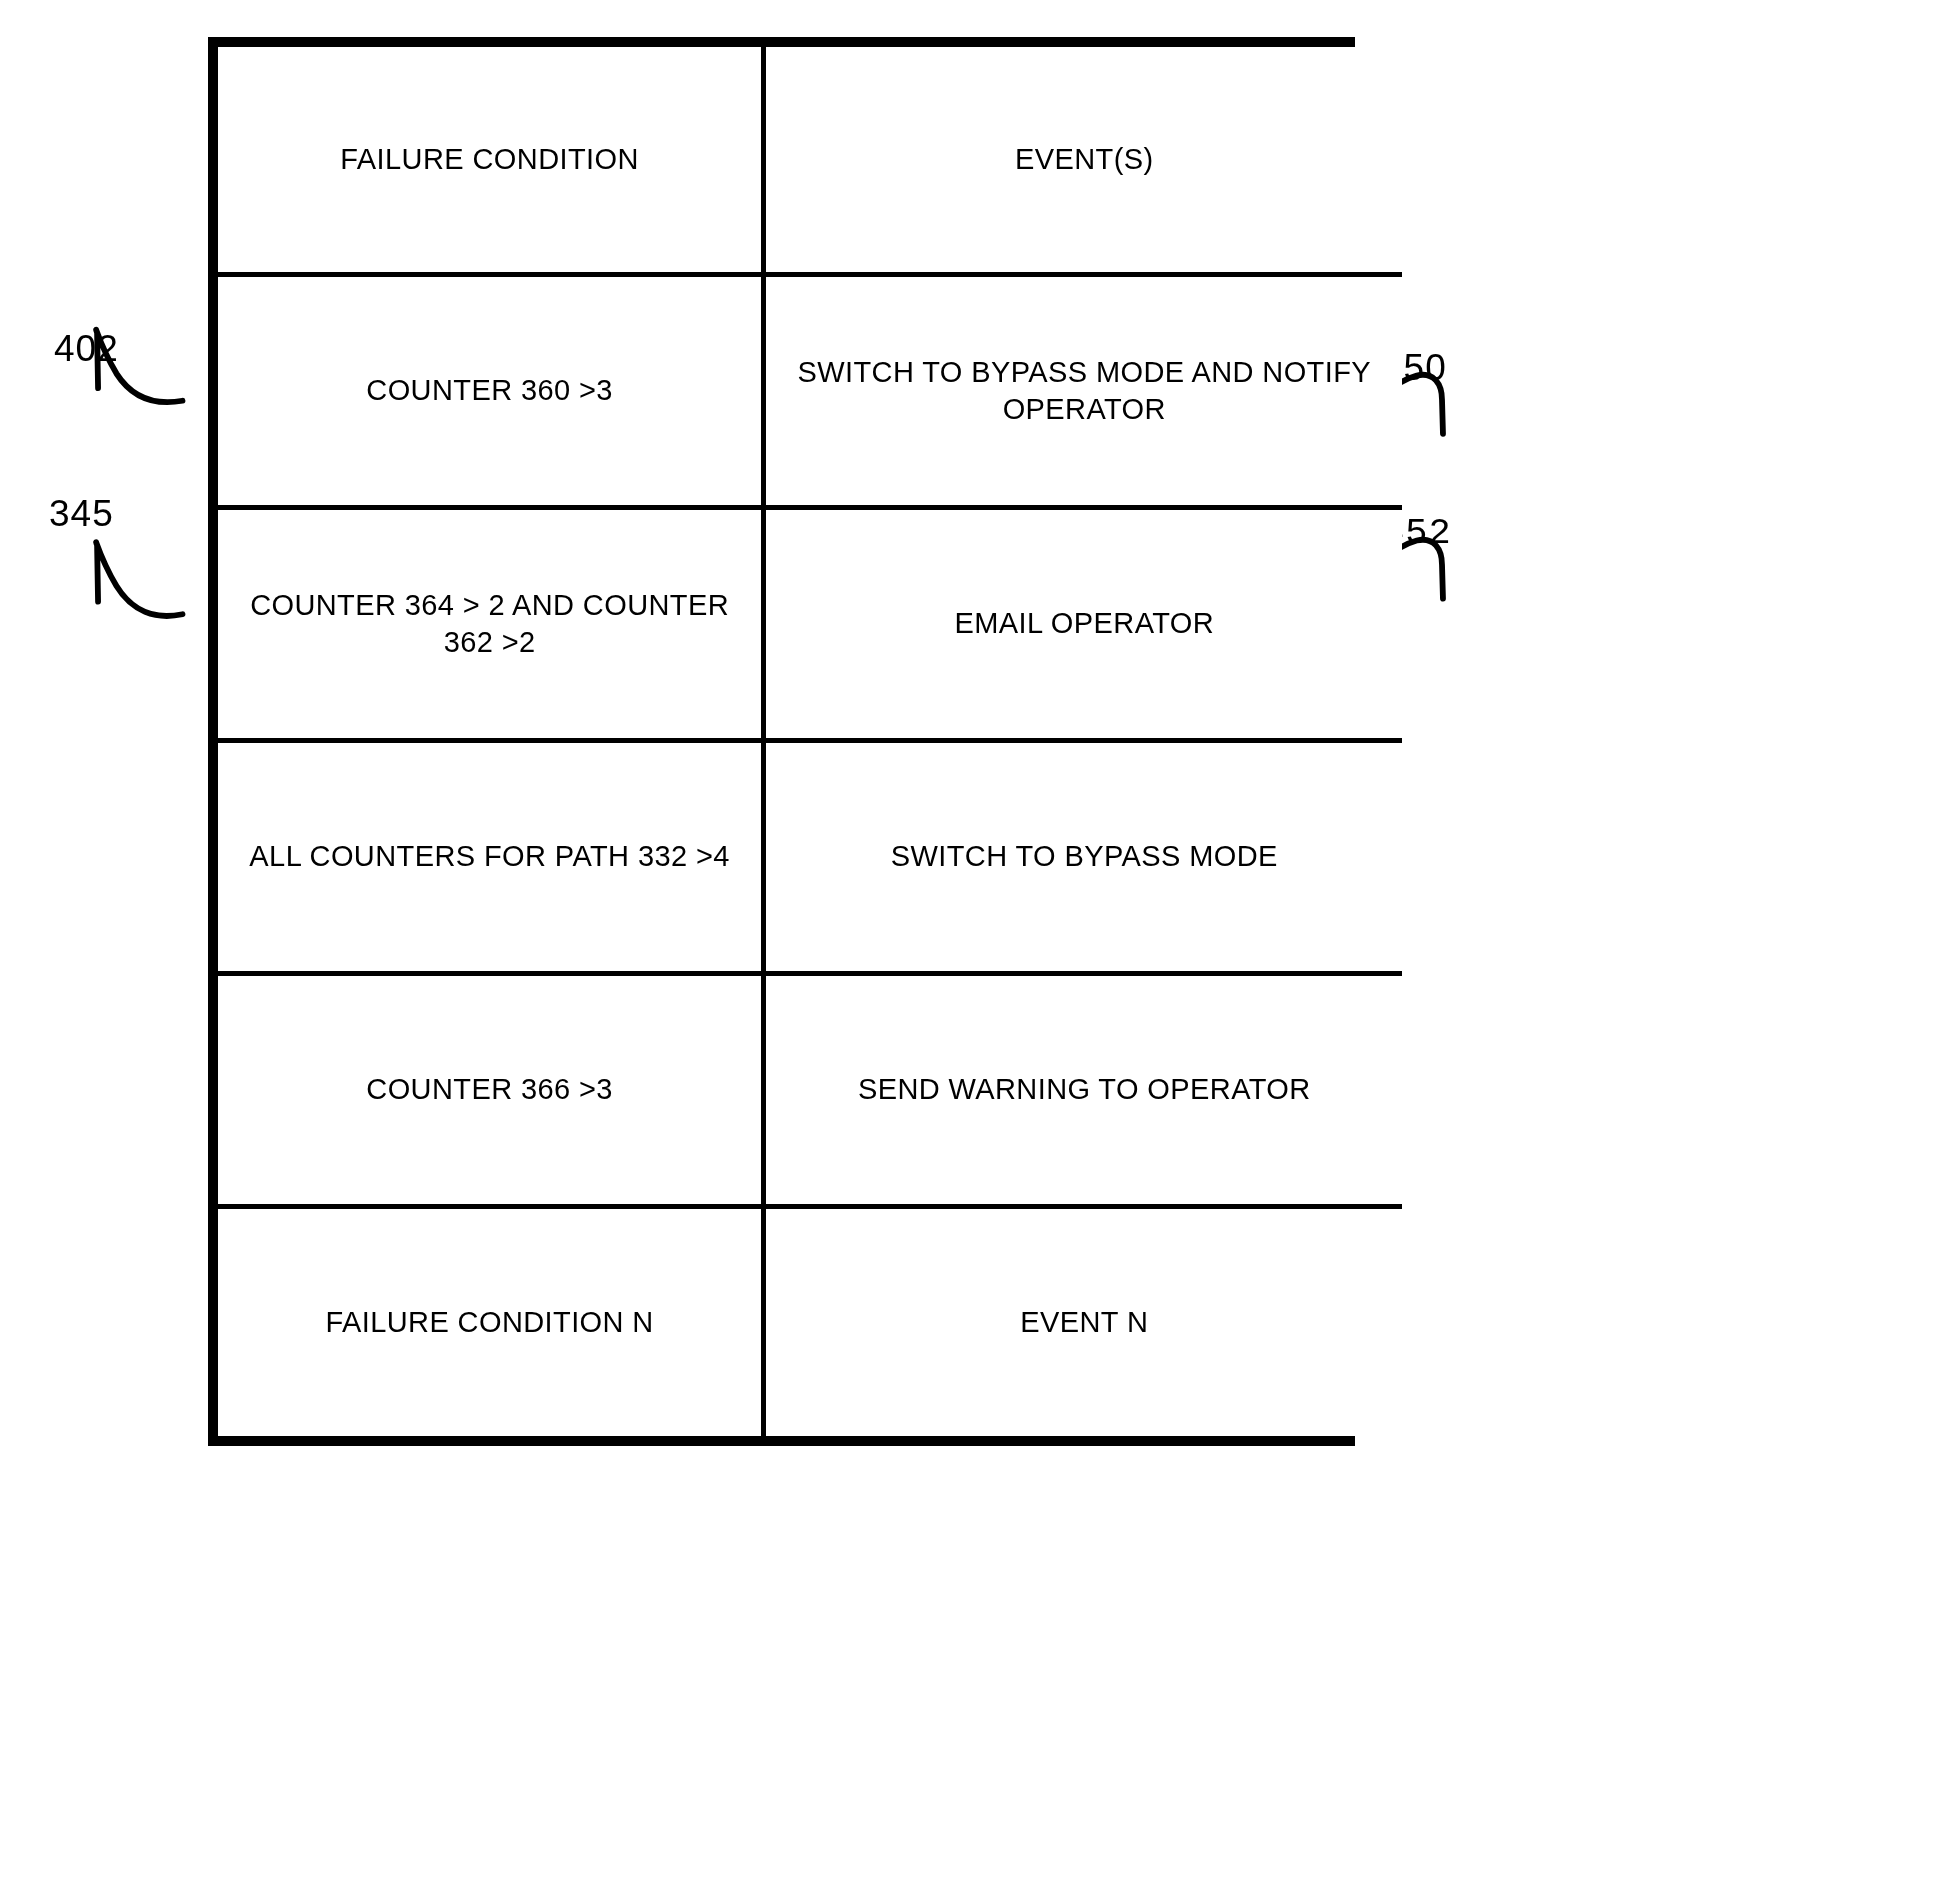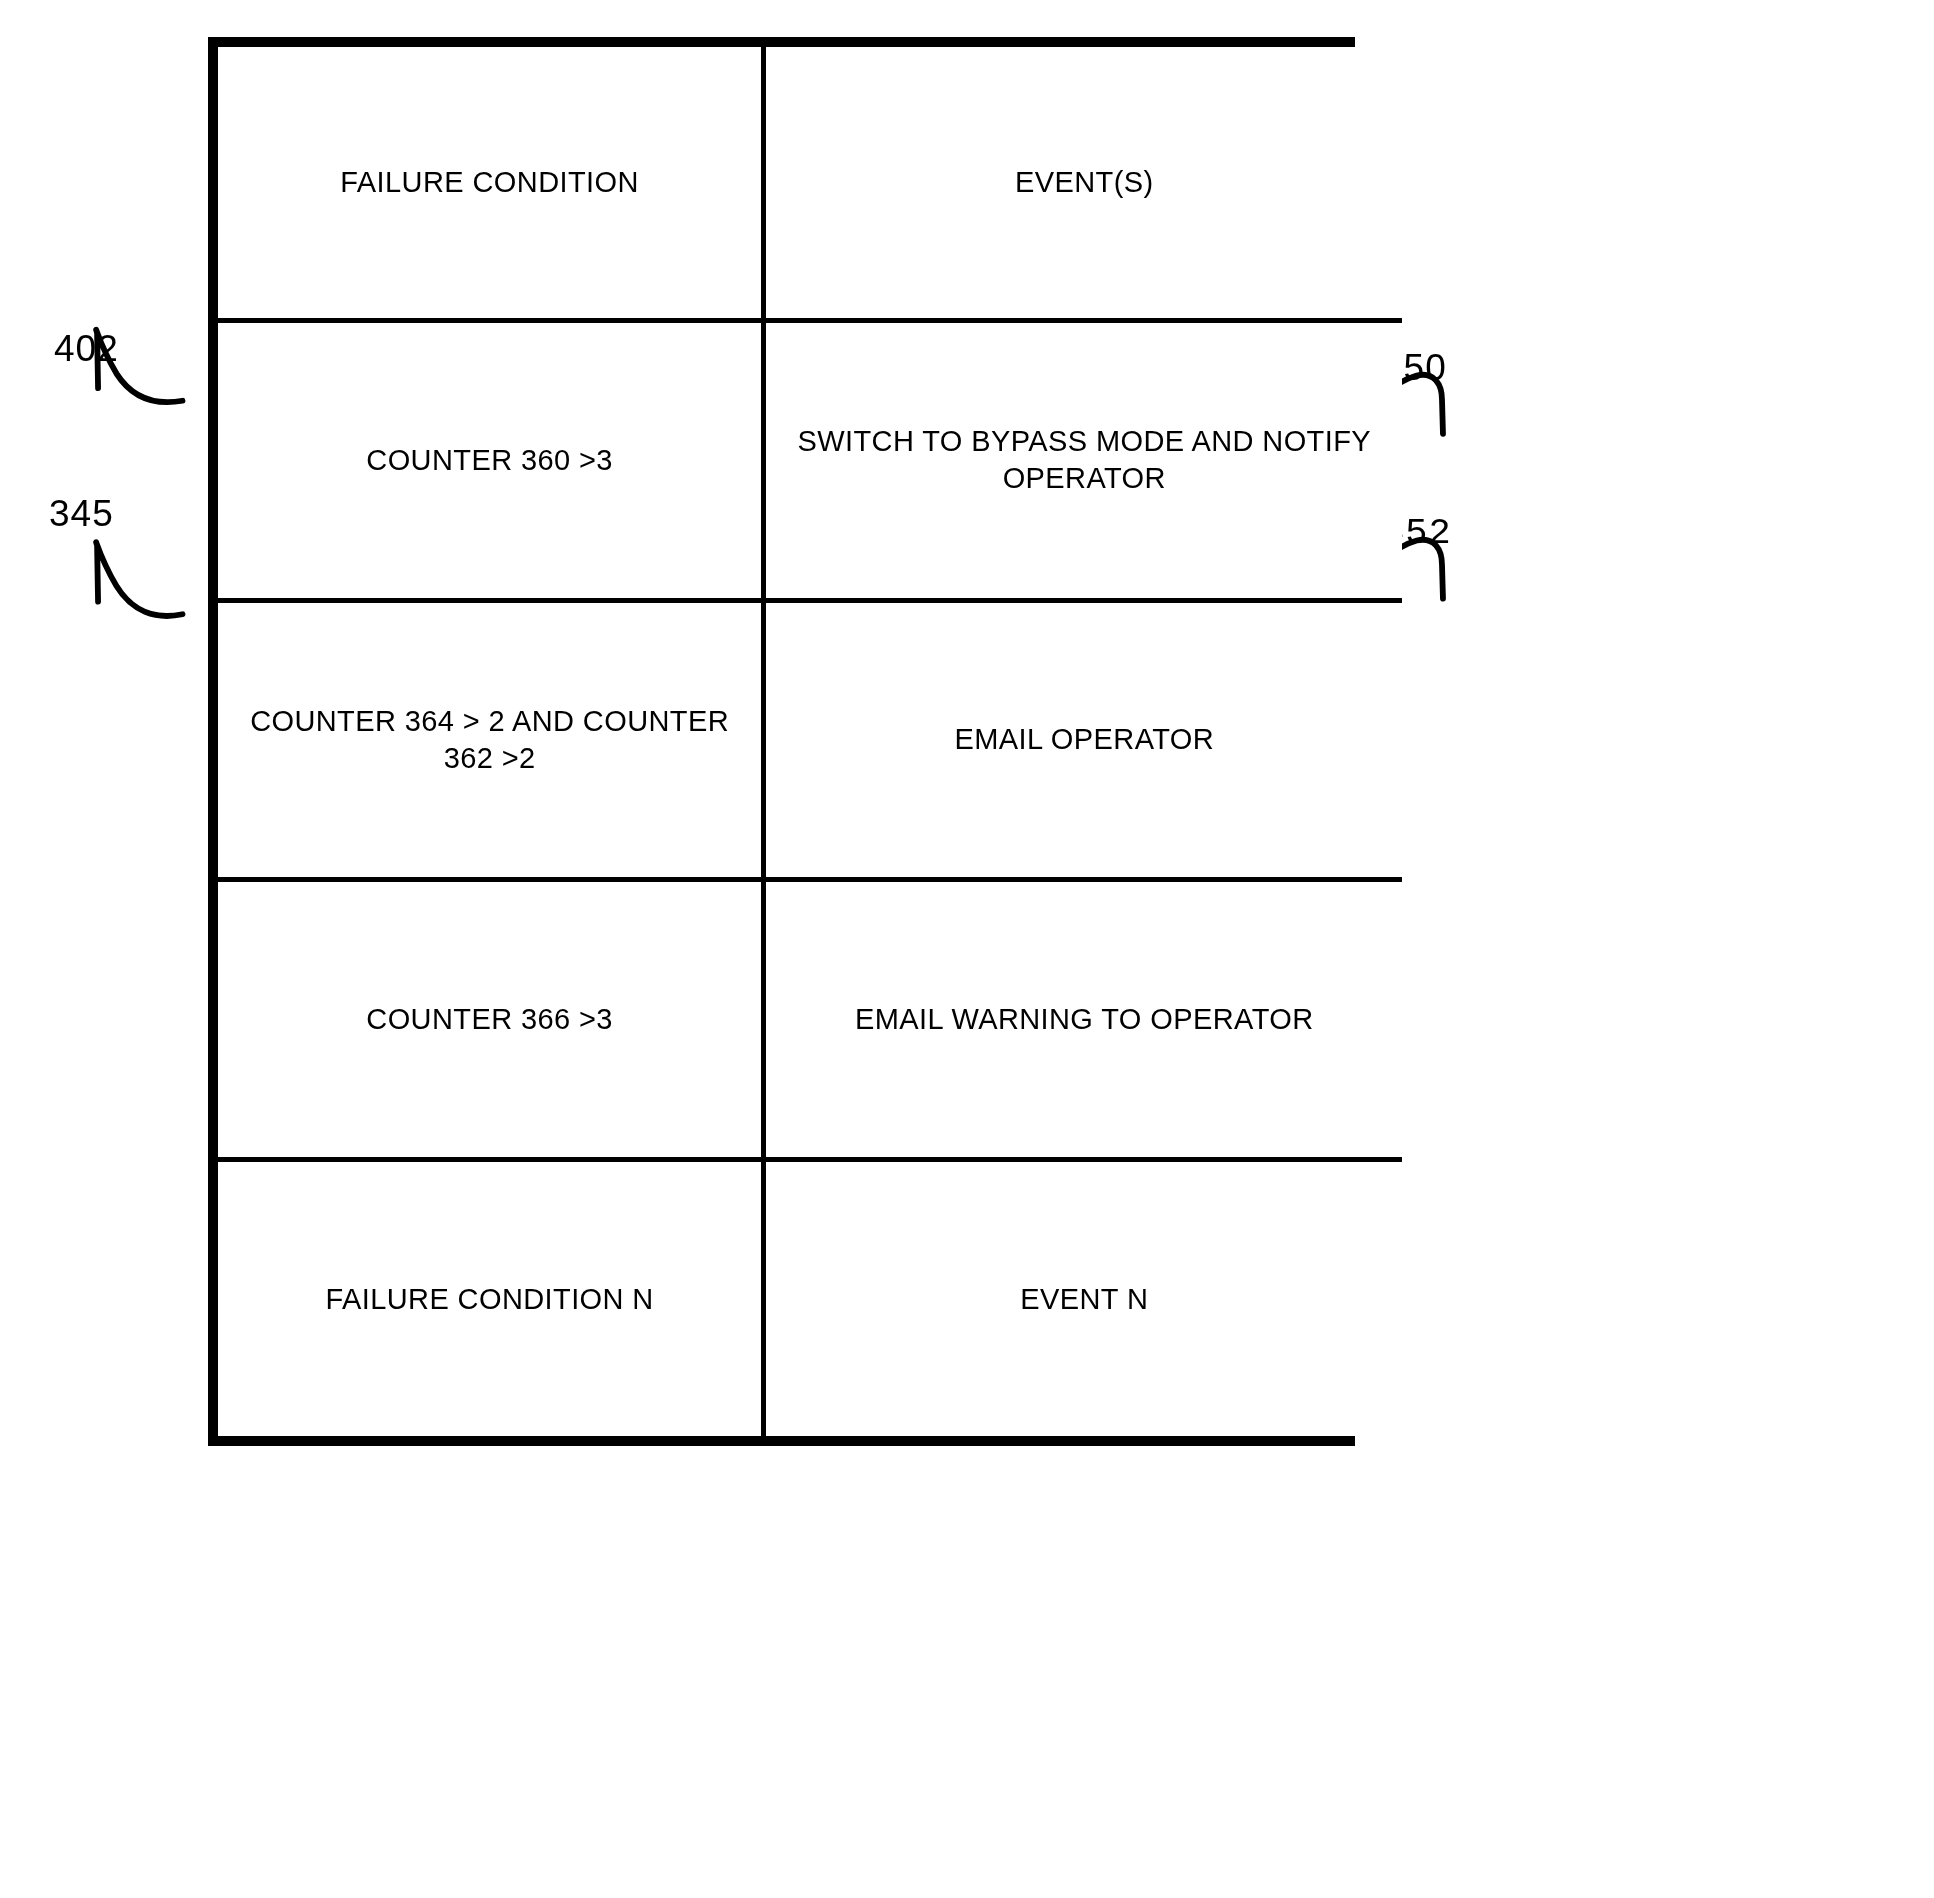--- a/index.html
+++ b/index.html
@@ -133,24 +133,28 @@
           <td class="col-event">SWITCH TO BYPASS MODE AND NOTIFY OPERATOR</td>
         </tr>
 
 
 
         <tr class="row-body">
           <td class="col-cond">COUNTER 364 &gt; 2 AND COUNTER 362 &gt;2</td>
           <td class="col-event">EMAIL OPERATOR</td>
         </tr>
 
+        <tr class="row-body">
+          <td class="col-cond">ALL COUNTERS FOR PATH 332 &gt;4</td>
+          <td class="col-event">SWITCH TO BYPASS MODE</td>
+        </tr>
 
         <tr class="row-body">
           <td class="col-cond">COUNTER 366 &gt;3</td>
-          <td class="col-event">EMAIL WARNING TO OPERATOR</td>
+          <td class="col-event">SEND WARNING TO OPERATOR</td>
         </tr>
 
         <tr class="row-body">
           <td class="col-cond">FAILURE CONDITION N</td>
           <td class="col-event">EVENT N</td>
         </tr>
       </tbody>
     </table>
   </div>
 

